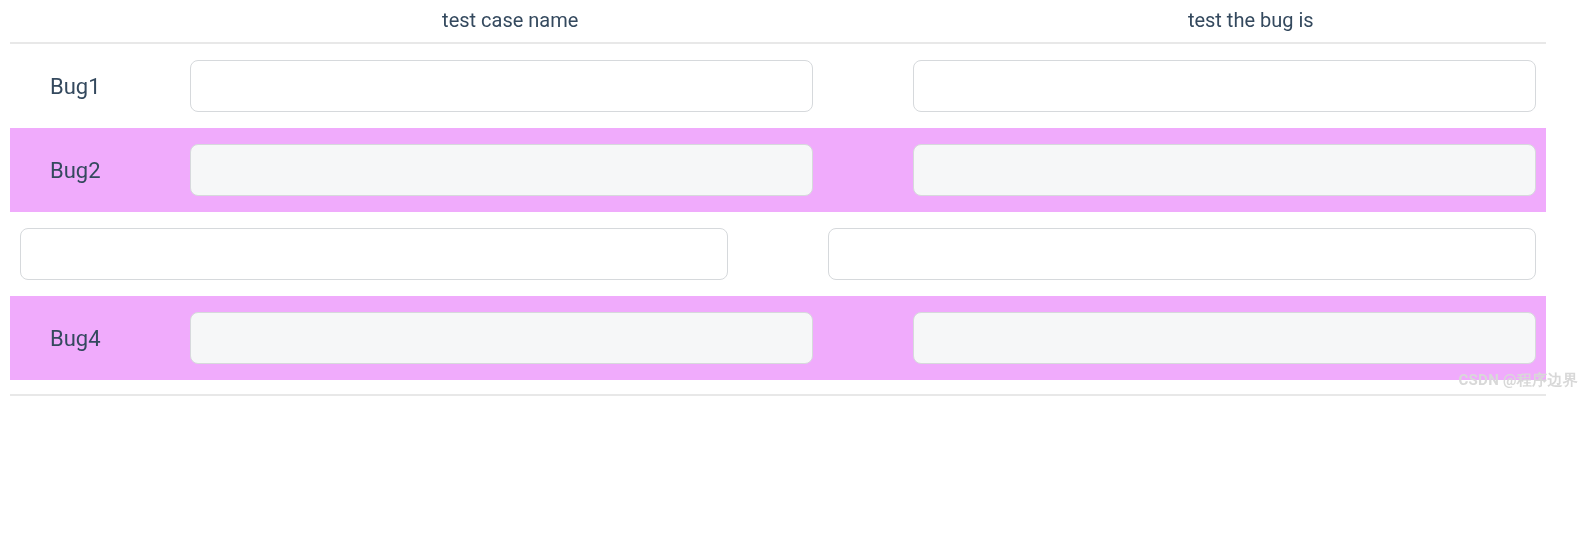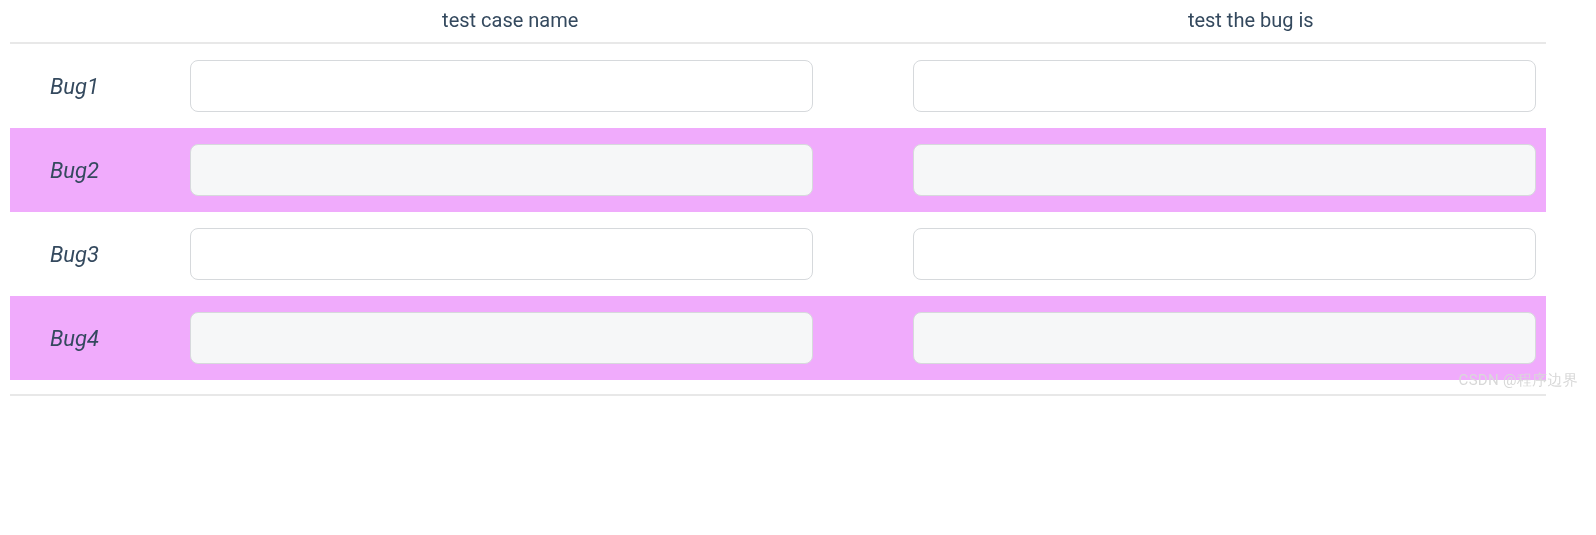--- a/index.html
+++ b/index.html
@@ -20,21 +20,20 @@
     .header-row {
       display: flex;
       align-items: center;
       border-bottom: 2px solid #e8e8e8;
       padding: 8px 0 10px 0;
       gap: 35px;
     }
     .label-col {
       width: 170px;
       flex-shrink: 0;
-      font-style: italic;
     }
     .input-col-1 {
       flex: 1;
       padding: 0 10px;
     }
     .input-col-2 {
       flex: 1;
       padding: 0 10px;
     }
     .col-gap {
@@ -78,21 +77,21 @@
     .footer-line {
       border-top: 2px solid #e8e8e8;
       margin-top: 14px;
     }
     .watermark {
       position: absolute;
       bottom: 6px;
       right: 18px;
       font-size: 15px;
       color: #d8d8d8;
-      font-weight: 400;
+      font-weight: 700;
       letter-spacing: 0.3px;
     }
   </style>
 </head>
 <body>
 
 <div class="table-container">
   <div class="header-row">
     <div class="label-col"></div>
     <div class="input-col-1">
@@ -124,23 +123,20 @@
     <div class="input-col-1">
       <input type="text" class="text-input" value="" style="">
     </div>
     <div class="col-gap"></div>
     <div class="input-col-2">
       <input type="text" class="text-input" value="" style="">
     </div>
   </div>
 
   <div class="data-row">
-    <div class="label-col">
-      <div class="row-label">Bug3</div>
-    </div>
     <div class="input-col-1">
       <input type="text" class="text-input" value="" style="">
     </div>
     <div class="col-gap"></div>
     <div class="input-col-2">
       <input type="text" class="text-input" value="" style="">
     </div>
   </div>
 
   <div class="data-row even">

